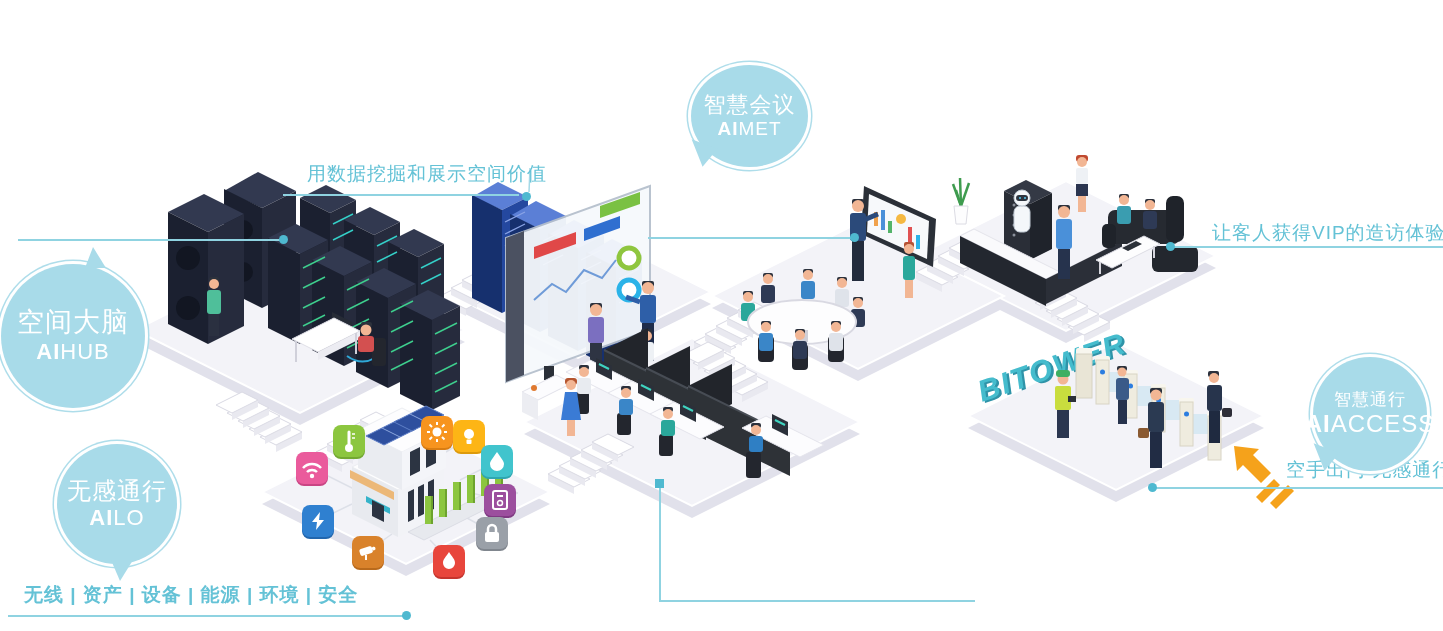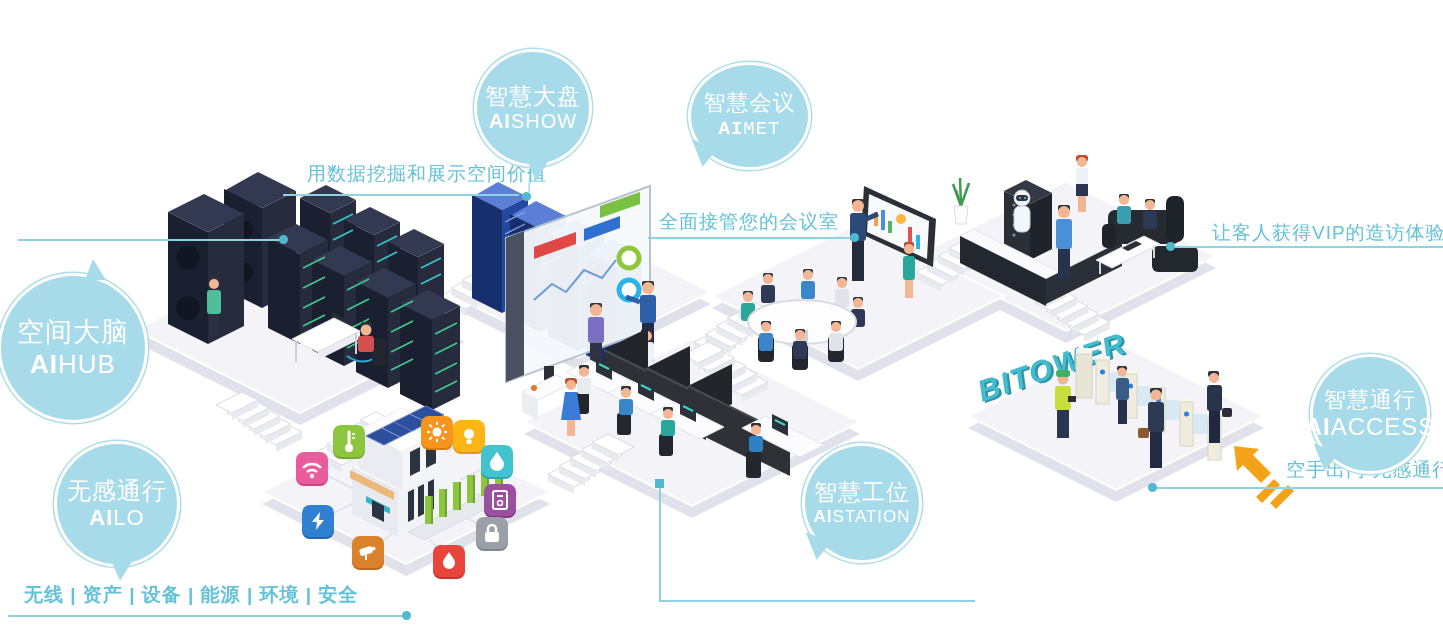--- a/index.html
+++ b/index.html
@@ -18,32 +18,32 @@
   .tail{position:absolute;width:0;height:0;}
   .tail-down{left:45%;bottom:-17px;border-left:9px solid transparent;
              border-right:13px solid transparent;border-top:21px solid var(--bub);}
   .tail-up{left:58%;top:-17px;border-left:8px solid transparent;
            border-right:13px solid transparent;border-bottom:21px solid var(--bub);}
   .tail-dl{left:-4px;bottom:6px;border-top:9px solid transparent;
            border-bottom:14px solid transparent;border-right:26px solid var(--bub);
            transform:rotate(40deg);}
   #b-aishow{left:477px;top:52px;width:112px;height:112px;}
   #b-aishow .cn{font-size:23px}#b-aishow .en{font-size:20px}
-  #b-aimet{left:691px;top:65px;width:117px;height:102px;font-family:Liberation Mono, monospace;}
+  #b-aimet{left:691px;top:65px;width:117px;height:102px;}
   #b-aimet .cn{font-size:22px}#b-aimet .en{font-size:19px}
   #b-aivisitor{left:1295px;top:98px;width:110px;height:110px;}
   #b-aivisitor .cn{font-size:22px}#b-aivisitor .en{font-size:18px}
-  #b-aihub{left:1px;top:276px;width:144px;height:144px;}
-  #b-aihub .cn{font-size:27px}#b-aihub .en{font-size:26px}
+  #b-aihub{left:1px;top:264px;width:144px;height:144px;}
+  #b-aihub .cn{font-size:27px}#b-aihub .en{font-size:22px}
   #b-ailo{left:57px;top:444px;width:120px;height:120px;}
   #b-ailo .cn{font-size:24px}#b-ailo .en{font-size:22px}
   #b-aistation{left:805px;top:446px;width:114px;height:114px;}
   #b-aistation .cn{font-size:23px}#b-aistation .en{font-size:17px}
   #b-aiaccess{left:1313px;top:357px;width:114px;height:114px;}
-  #b-aiaccess .cn{font-size:22px}#b-aiaccess .en{font-size:24px}
+  #b-aiaccess .cn{font-size:17px}#b-aiaccess .en{font-size:24px}
 
   
   .ann{position:absolute;color:#64c2d6;font-size:19px;letter-spacing:1px;
        white-space:nowrap;z-index:4;}
   .uline{position:absolute;height:2px;background:#8fd3e1;z-index:4;}
   .vline{position:absolute;width:2px;background:#8fd3e1;z-index:4;}
   .dot{position:absolute;width:9px;height:9px;border-radius:50%;background:#4fb9d0;z-index:4;}
   .sqm{position:absolute;width:9px;height:9px;background:#4fb9d0;z-index:4;}
 
   
@@ -697,59 +697,48 @@
     </g>
   </g>
 
   <g fill="#f5a21b">
     <polygon points="1234,446 1259,449 1253,455 1271,473 1261,483 1243,465 1237,471"></polygon>
     <polygon points="1256,497 1274,479 1280,485 1262,503"></polygon>
     <polygon points="1270,503 1288,485 1294,491 1276,509"></polygon>
   </g>
 </svg>
 
-<div class="bubble" id="b-aishow">
-  <div class="tail tail-down"></div>
-  <div class="cn">智慧大盘</div>
-  <div class="en"><span class="ai">AI</span><span>SHOW</span></div>
-</div>
 <div class="bubble" id="b-aimet">
   <div class="tail tail-dl"></div>
   <div class="cn">智慧会议</div>
   <div class="en"><span class="ai">AI</span><span>MET</span></div>
 </div>
 <div class="bubble" id="b-aihub">
   <div class="tail tail-up"></div>
   <div class="cn">空间大脑</div>
   <div class="en"><span class="ai">AI</span><span>HUB</span></div>
 </div>
 <div class="bubble" id="b-ailo">
   <div class="tail tail-down"></div>
   <div class="cn">无感通行</div>
   <div class="en"><span class="ai">AI</span><span>LO</span></div>
 </div>
-<div class="bubble" id="b-aistation">
-  <div class="tail tail-dl"></div>
-  <div class="cn">智慧工位</div>
-  <div class="en"><span class="ai">AI</span><span>STATION</span></div>
-</div>
 <div class="bubble" id="b-aiaccess">
   <div class="tail tail-dl"></div>
   <div class="cn">智慧通行</div>
   <div class="en"><span class="ai">AI</span><span>ACCESS</span></div>
 </div>
 
 <div class="uline" style="left:18px;top:239px;width:266px;"></div>
 <div class="dot" style="left:279px;top:235px;"></div>
 
 <div class="ann" style="left:307px;top:161px;text-align:center;">用数据挖掘和展示空间价值</div>
 <div class="uline" style="left:283px;top:194px;width:236px;"></div>
 <div class="dot" style="left:522px;top:192px;"></div>
 
-<div class="ann" style="left:659px;top:209px;">全面接管您的会议室</div>
 <div class="uline" style="left:648px;top:237px;width:206px;"></div>
 <div class="dot" style="left:850px;top:233px;"></div>
 
 <div class="ann" style="left:1212px;top:220px;">让客人获得VIP的造访体验</div>
 <div class="uline" style="left:1170px;top:246px;width:273px;"></div>
 <div class="dot" style="left:1166px;top:242px;"></div>
 
 <div class="ann" style="left:1286px;top:457px;">空手出门  无感通行</div>
 <div class="uline" style="left:1156px;top:487px;width:287px;"></div>
 <div class="dot" style="left:1148px;top:483px;"></div>

